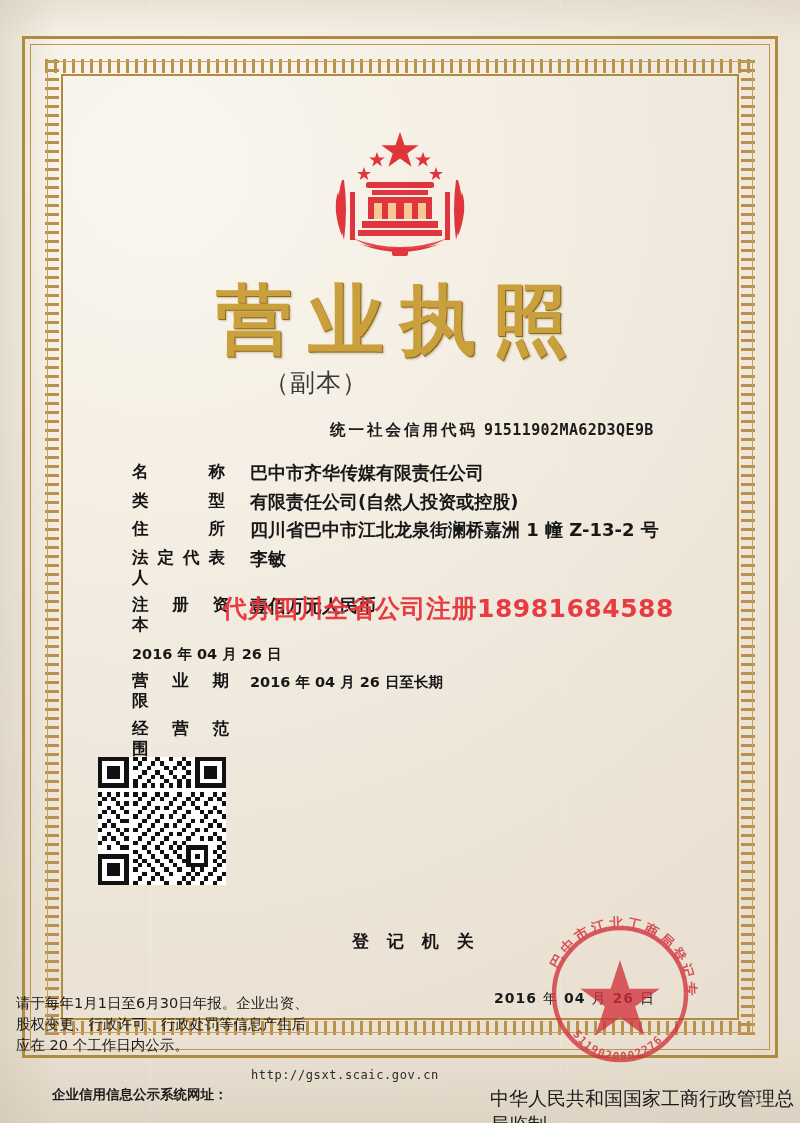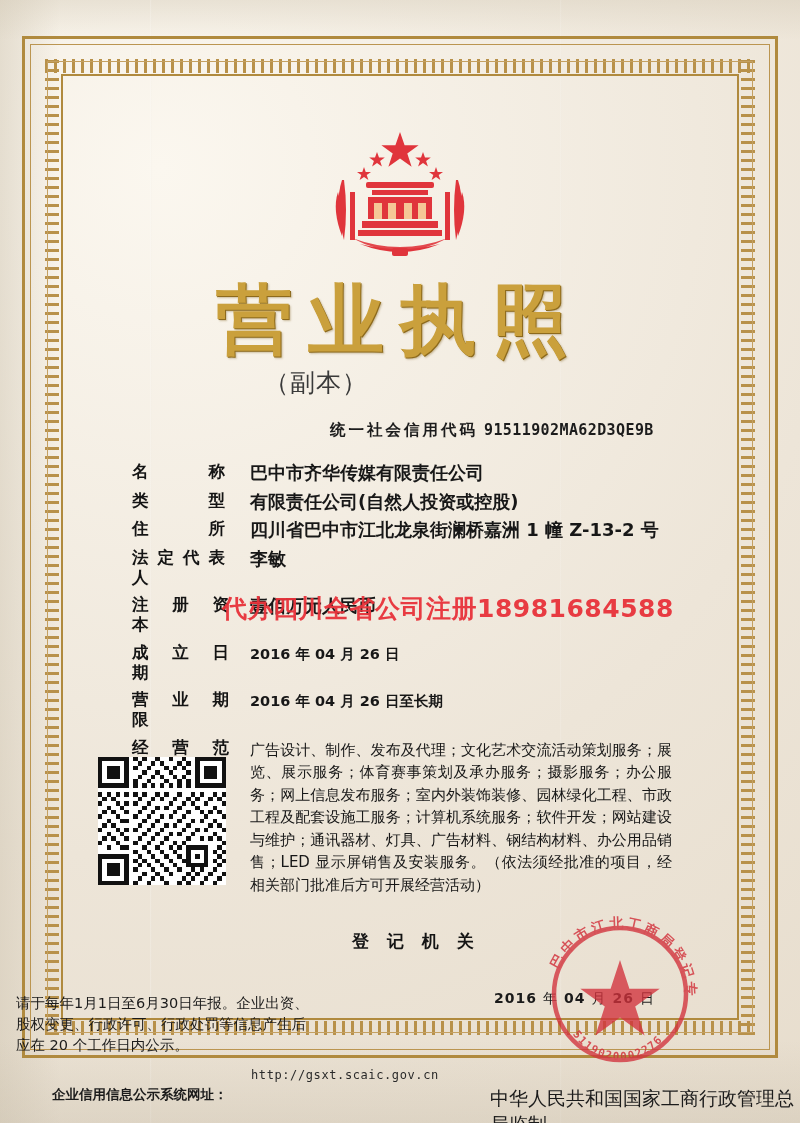--- a/index.html
+++ b/index.html
@@ -352,30 +352,28 @@
     </div>
     <div class="row">
       <div class="row-label">法定代表人</div>
       <div class="row-value bold">李敏</div>
     </div>
     <div class="row">
       <div class="row-label">注 册 资 本</div>
       <div class="row-value bold">壹佰万元人民币</div>
     </div>
     <div class="row date">
-      <div class="row-label">成 立 日 期</div>
       <div class="row-value">2016 年 04 月 26 日</div>
     </div>
     <div class="row term">
       <div class="row-label">营 业 期 限</div>
       <div class="row-value">2016 年 04 月 26 日至长期</div>
     </div>
     <div class="row scope">
       <div class="row-label">经 营 范 围</div>
-      <div class="row-value">广告设计、制作、发布及代理；文化艺术交流活动策划服务；展览、展示服务；体育赛事策划及承办服务；摄影服务；办公服务；网上信息发布服务；室内外装饰装修、园林绿化工程、市政工程及配套设施工服务；计算机系统服务；软件开发；网站建设与维护；通讯器材、灯具、广告材料、钢结构材料、办公用品销售；LED 显示屏销售及安装服务。（依法须经批准的项目，经相关部门批准后方可开展经营活动）</div>
     </div>
   </div>
 
   <div class="ad-text">代办四川全省公司注册18981684588</div>
 
   <div class="qr">
     <svg viewBox="0 0 29 29" width="128" height="128" shape-rendering="crispEdges" aria-hidden="true">
       <rect width="29" height="29" fill="#ffffff"></rect>
       <g fill="#111111">
 

